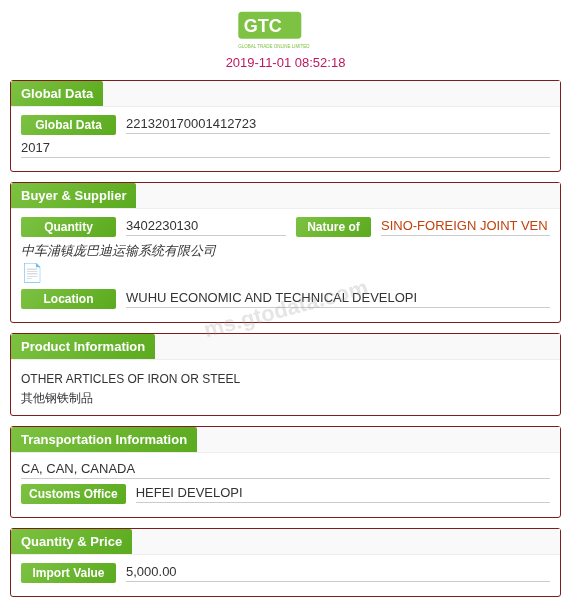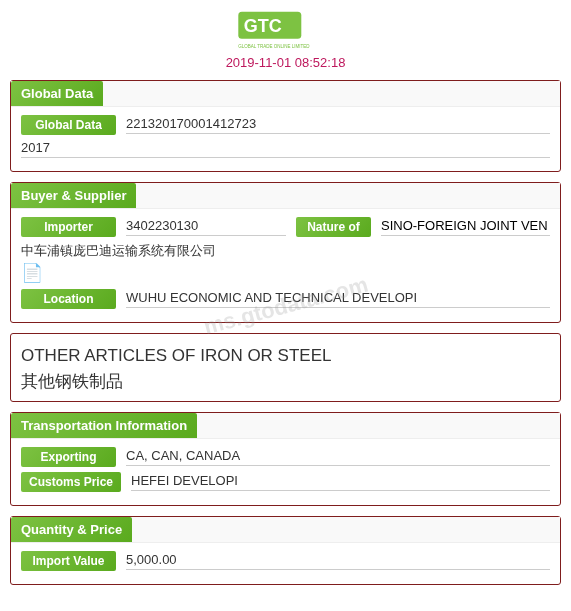--- a/index.html
+++ b/index.html
@@ -88,28 +88,29 @@
     .field-row-multi {
       display: flex;
       align-items: center;
       margin-bottom: 5px;
       flex-wrap: nowrap;
     }
     .chinese-name {
       font-size: 13px;
       color: #333;
       margin: 5px 0 2px 0;
+      font-style: italic;
     }
     .doc-icon {
       font-size: 18px;
       margin-top: 2px;
       margin-bottom: 5px;
     }
     .product-desc {
-      font-size: 17px;
+      font-size: 12px;
       color: #333;
       margin-top: 4px;
     }
     .watermark {
       position: absolute;
       top: 50%;
       left: 50%;
       transform: translate(-50%, -50%) rotate(-15deg);
       color: rgba(150, 150, 150, 0.25);
       font-size: 22px;
@@ -124,21 +125,21 @@
       font-size: 12px;
       font-weight: bold;
       padding: 3px 0;
       border-radius: 2px;
       min-width: 75px;
       text-align: center;
       margin-right: 10px;
       white-space: nowrap;
     }
     .nature-value {
-      color: #000000;
+      color: #c2410c;
       font-size: 13px;
       border-bottom: 1px solid #ccc;
       flex: 1;
       padding-bottom: 2px;
     }
   </style>
 </head>
 <body>
 
 <div class="page">
@@ -172,52 +173,54 @@
       </div>
     </div>
   </div>
 
   <div class="section">
     <div class="section-header-row">
       <div class="section-header">Buyer &amp; Supplier</div>
     </div>
     <div class="section-body">
       <div class="field-row-multi">
-        <div class="field-label">Importer</div>
+        <div class="field-label">Quantity</div>
         <div class="field-value" style="max-width:160px;">3402230130</div>
         <div class="nature-label" style="margin-left:10px;">Nature of</div>
         <div class="nature-value">SINO-FOREIGN JOINT VEN</div>
       </div>
       <div class="chinese-name">中车浦镇庞巴迪运输系统有限公司</div>
       <div class="doc-icon">📄</div>
       <div class="field-row">
         <div class="field-label">Location</div>
         <div class="field-value">WUHU ECONOMIC AND TECHNICAL DEVELOPI</div>
       </div>
     </div>
   </div>
 
   <div class="section">
+    <div class="section-header-row">
+      <div class="section-header">Product Information</div>
+    </div>
     <div class="section-body">
       <div class="product-desc">OTHER ARTICLES OF IRON OR STEEL</div>
       <div class="product-desc">其他钢铁制品</div>
     </div>
   </div>
 
   <div class="section">
     <div class="section-header-row">
       <div class="section-header">Transportation Information</div>
     </div>
     <div class="section-body">
       <div class="field-row">
-        <div class="field-label">Exporting</div>
         <div class="field-value">CA, CAN, CANADA</div>
       </div>
       <div class="field-row">
-        <div class="field-label">Customs Price</div>
+        <div class="field-label">Customs Office</div>
         <div class="field-value">HEFEI DEVELOPI</div>
       </div>
     </div>
   </div>
 
   <div class="section">
     <div class="section-header-row">
       <div class="section-header">Quantity &amp; Price</div>
     </div>
     <div class="section-body">

